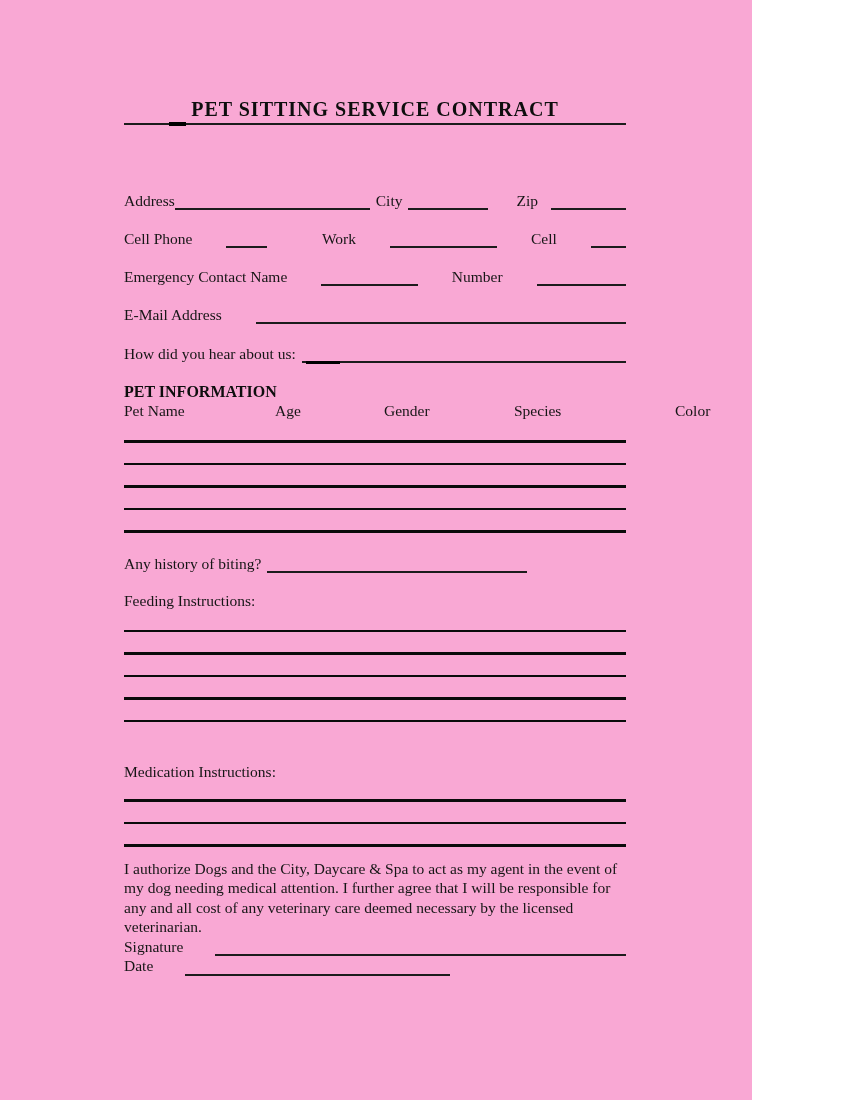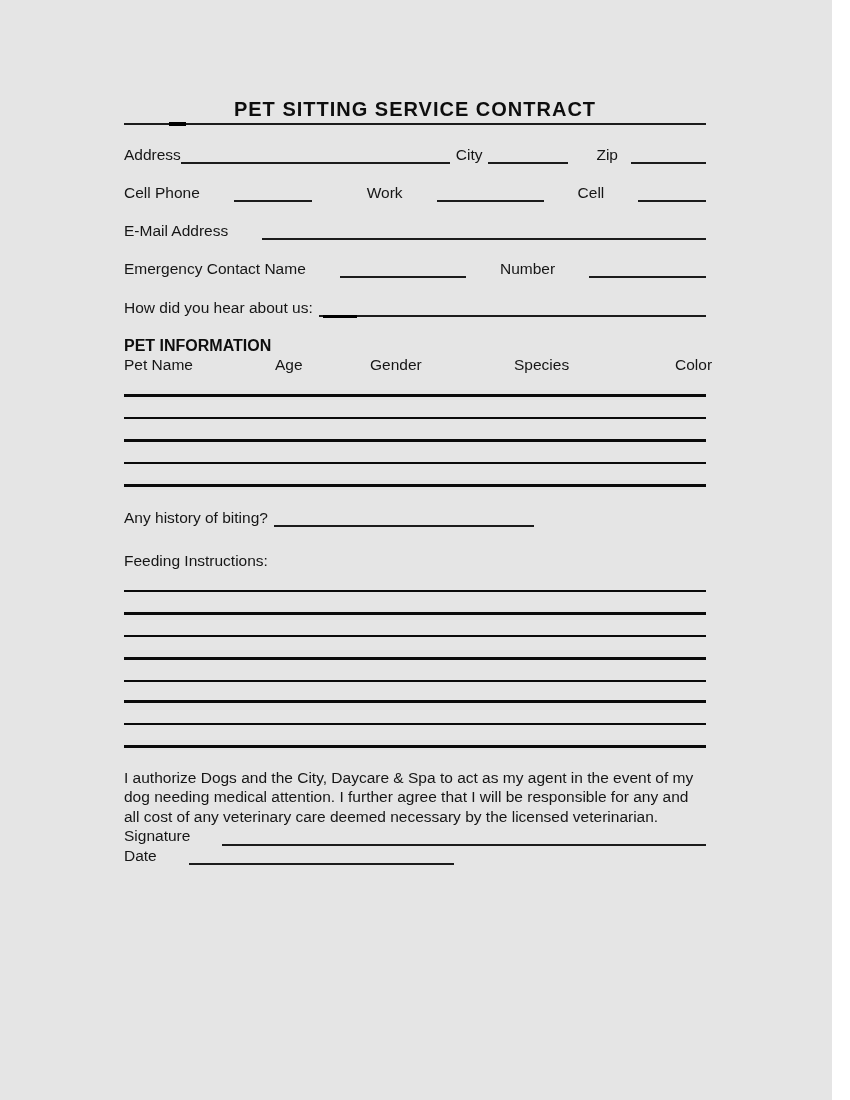--- a/index.html
+++ b/index.html
@@ -1,22 +1,22 @@
 <!DOCTYPE html>
 <html><head>
 <meta charset="utf-8">
 <style>
   html, body { margin: 0; padding: 0; background: #ffffff; }
   .page {
     position: relative;
-    width: 832px;
+    width: 752px;
     height: 1100px;
-    background: #e5e5e5;
+    background: #f9a8d4;
     color: #161616;
-    font-family: Liberation Sans, sans-serif;
+    font-family: Liberation Serif, serif;
     font-size: 15.5px;
     overflow: hidden;
   }
   .content { padding: 96px 126px 0 124px; }
 
   .title {
     text-align: center;
     font-weight: bold;
     font-size: 20px;
     letter-spacing: 1px;
@@ -35,21 +35,21 @@
 
   .row {
     display: flex;
     align-items: flex-end;
     line-height: 19px;
     white-space: nowrap;
   }
   .m20 { margin-top: 20px; }
   .m19 { margin-top: 19px; gap: 34px; }
   .m21 { margin-top: 21px; }
-  .m18 { margin-top: 24px; }
+  .m18 { margin-top: 18px; }
   .m40 { margin-top: 40px; }
 
   .label { flex: 0 0 auto; }
 
   .fill {
     flex: 1 1 auto;
     min-width: 0;
     position: relative;
     border-bottom: 2px solid #1c1c1c;
     align-self: stretch;
@@ -65,56 +65,56 @@
   }
   .w80  { width: 80px; }
   .w75  { width: 75px; }
   .w107 { width: 107px; }
   .w260 { width: 260px; }
   .w265 { width: 265px; }
 
   .gap6  { margin-left: 6px; }
   .gap8  { margin-left: 21px; }
   .gap13 { margin-left: 13px; }
-  .gap28 { margin-left: 28px; }
+  .gap28 { margin-left: 28px; margin-top: 46px; }
 
   .dash {
     position: absolute;
     bottom: -2.5px;
     height: 3.5px;
     background: #000000;
   }
   .name-dash     { left: 45px; width: 17px; }
   .referral-dash { left: 4px;  width: 34px; height: 3px; }
 
   .pet-cols {
     position: relative;
     height: 19px;
     line-height: 19px;
     text-align: center;
   }
   .pet-cols span { position: absolute; top: 0; }
   .col-0 { left: 0; }
   .col-1 { left: 151px; }
-  .col-2 { left: 246px; }
+  .col-2 { left: 260px; }
   .col-3 { left: 390px; }
   .col-4 { left: 551px; }
 
   .rules { }
   .rule {
     height: 2.5px;
     background: #0b0b0b;
   }
   .rule + .rule { margin-top: 20px; }
   .rules-table { margin-top: 20px; }
   .rules-feed  { margin-top: 20px; }
   .rules-med   { margin-top: 18px; }
 
   .auth-text {
-    margin-top: 20px;
+    margin-top: 12px;
     line-height: 19.5px;
     color: #161616;
   }
   .sig-row {
     display: flex;
     align-items: flex-start;
     line-height: 19.5px;
     white-space: nowrap;
     gap: 32px;
   }
@@ -146,28 +146,28 @@
     <div class="row m19">
       <span class="label">Cell Phone</span>
       <span class="fill fill-115"></span>
       <span class="label gap8">Work</span>
       <span class="line-fixed w107"></span>
       <span class="label">Cell</span>
       <span class="fill"></span>
     </div>
 
     <div class="row m19">
-      <span class="label">E-Mail Address</span>
-      <span class="fill"></span>
-    </div>
-
-    <div class="row m19">
       <span class="label">Emergency Contact Name</span>
       <span class="fill fill-108"></span>
       <span class="label">Number</span>
+      <span class="fill"></span>
+    </div>
+
+    <div class="row m19">
+      <span class="label">E-Mail Address</span>
       <span class="fill"></span>
     </div>
 
     <div class="row m20">
       <span class="label">How did you hear about us:</span>
       <span class="fill gap6">
           <span class="dash referral-dash"></span>
         </span>
     </div>
 
@@ -199,20 +199,23 @@
     </div>
 
     <div class="rules rules-feed">
       <div class="rule"></div>
     <div class="rule"></div>
         <div class="rule"></div>
         <div class="rule"></div>
         <div class="rule"></div>
       </div>
 
+    <div class="row m40">
+      <span class="label">Medication Instructions:</span>
+    </div>
 
     <div class="rules rules-med">
       <div class="rule"></div>
     <div class="rule"></div>
         <div class="rule"></div>
       </div>
 
     <div class="auth-text">I authorize Dogs and the City, Daycare &amp; Spa to act as my agent in the event of my dog needing medical attention. I further agree that I will be responsible for any and all cost of any veterinary care deemed necessary by the licensed veterinarian.</div>
 
     <div class="sig-row">

